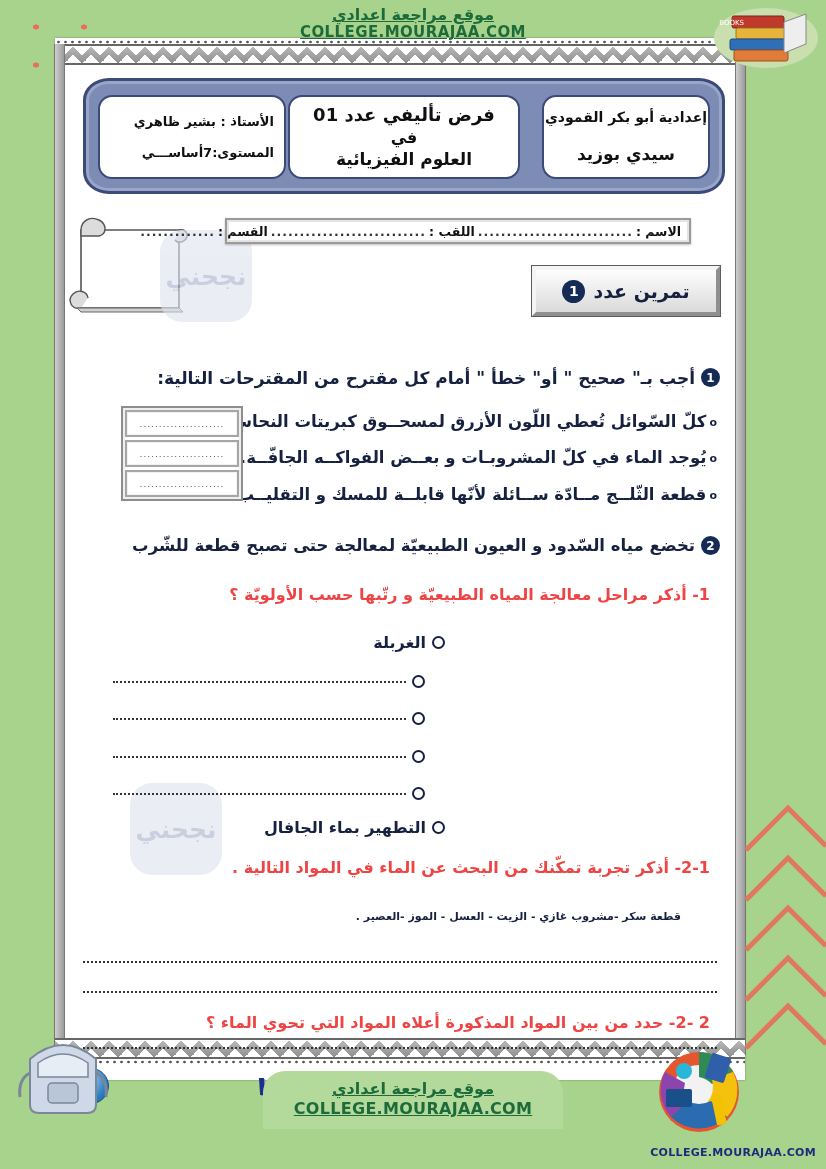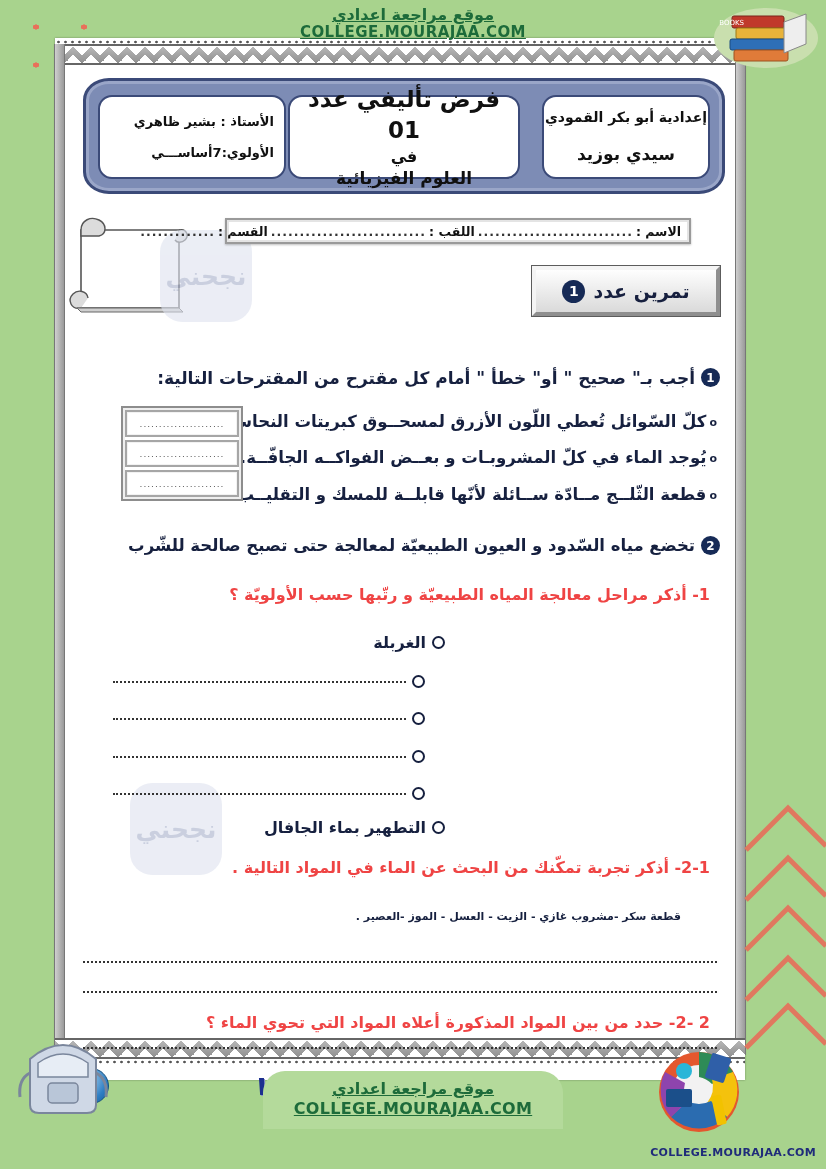--- a/index.html
+++ b/index.html
@@ -79,21 +79,21 @@
     position:absolute;top:14px;height:80px;background:#fff;
     border:2px solid #3b4a78;border-radius:14px;
     display:flex;flex-direction:column;align-items:center;justify-content:center;
     text-align:center;color:#101010;font-weight:bold;line-height:1.35;
   }
   .cell-right{right:12px;width:164px;}
   .cell-mid{left:50%;transform:translateX(-50%);width:228px;}
   .cell-left{left:12px;width:184px;}
   .cell-left .line{width:100%;text-align:right;padding:0 10px;box-sizing:border-box;font-size:13px;}
   .cell-left .line+.line{margin-top:13px;}
-  .cell-mid .l1{font-size:23px;}
+  .cell-mid .l1{font-size:18px;}
   .cell-mid .l2{font-size:16px;}
   .cell-mid .l3{font-size:17px;}
   .cell-right .l1{font-size:14px;}
   .cell-right .l2{font-size:17px;margin-top:16px;}
 
   
   .name-row{
     position:absolute;left:170px;top:180px;width:466px;height:26px;
     background:#fff;border:2px solid #9a9a9a;
     box-shadow:inset 0 0 0 2px #e4e4e4, 0 1px 2px rgba(0,0,0,.25);
@@ -284,21 +284,21 @@
       <div class="l1">إعدادية أبو بكر القمودي</div>
       <div class="l2">سيدي بوزيد</div>
     </div>
     <div class="banner-cell cell-mid">
       <div class="l1">فرض تأليفي عدد 01</div>
       <div class="l2">في</div>
       <div class="l3">العلوم الفيزيائية</div>
     </div>
     <div class="banner-cell cell-left">
       <div class="line">الأستاذ : بشير ظاهري</div>
-      <div class="line">الأولوي:7أساســـي</div>
+      <div class="line">المستوى:7أساســـي</div>
     </div>
   </div>
 
   <svg class="scroll-deco" viewBox="0 0 135 120">
     <path d="M18 22 h98 v78 h-98 z" fill="#fff" stroke="#555" stroke-width="1.6"></path>
     <path d="M18 22 c0 -10 10 -14 18 -10 c8 4 8 14 0 16 h-18 z" fill="#dcdcdc" stroke="#555" stroke-width="1.4"></path>
     <path d="M116 22 c8 -2 10 6 6 10 c-3 3 -8 3 -10 0" fill="#dcdcdc" stroke="#555" stroke-width="1.4"></path>
     <path d="M18 100 c-10 2 -14 -8 -8 -14 c5 -5 14 -3 15 4" fill="#dcdcdc" stroke="#555" stroke-width="1.4"></path>
     <path d="M116 100 l4 4 h-102 l-4 -4 z" fill="#cfcfcf" stroke="#666" stroke-width="1"></path>
   </svg>
@@ -336,21 +336,21 @@
   </div>
 
   <div class="ansbox-group">
     <div class="ansbox">......................</div>
     <div class="ansbox">......................</div>
     <div class="ansbox">......................</div>
   </div>
 
   <div class="q q2">
     <span class="num-circle sm">2</span>
-    <span>تخضع مياه السّدود و العيون الطبيعيّة لمعالجة حتى تصبح صالحة للشّرب</span>
+    <span>تخضع مياه السّدود و العيون الطبيعيّة لمعالجة حتى تصبح قطعة للشّرب</span>
   </div>
 
   <div class="sub-q sq1">1- أذكر مراحل معالجة المياه الطبيعيّة و رتّبها حسب الأولويّة  ؟</div>
 
   <div class="step step-first">
     <span class="bul"></span>
     <span>الغربلة</span>
   </div>
 
   <div class="blank-line bl1">

